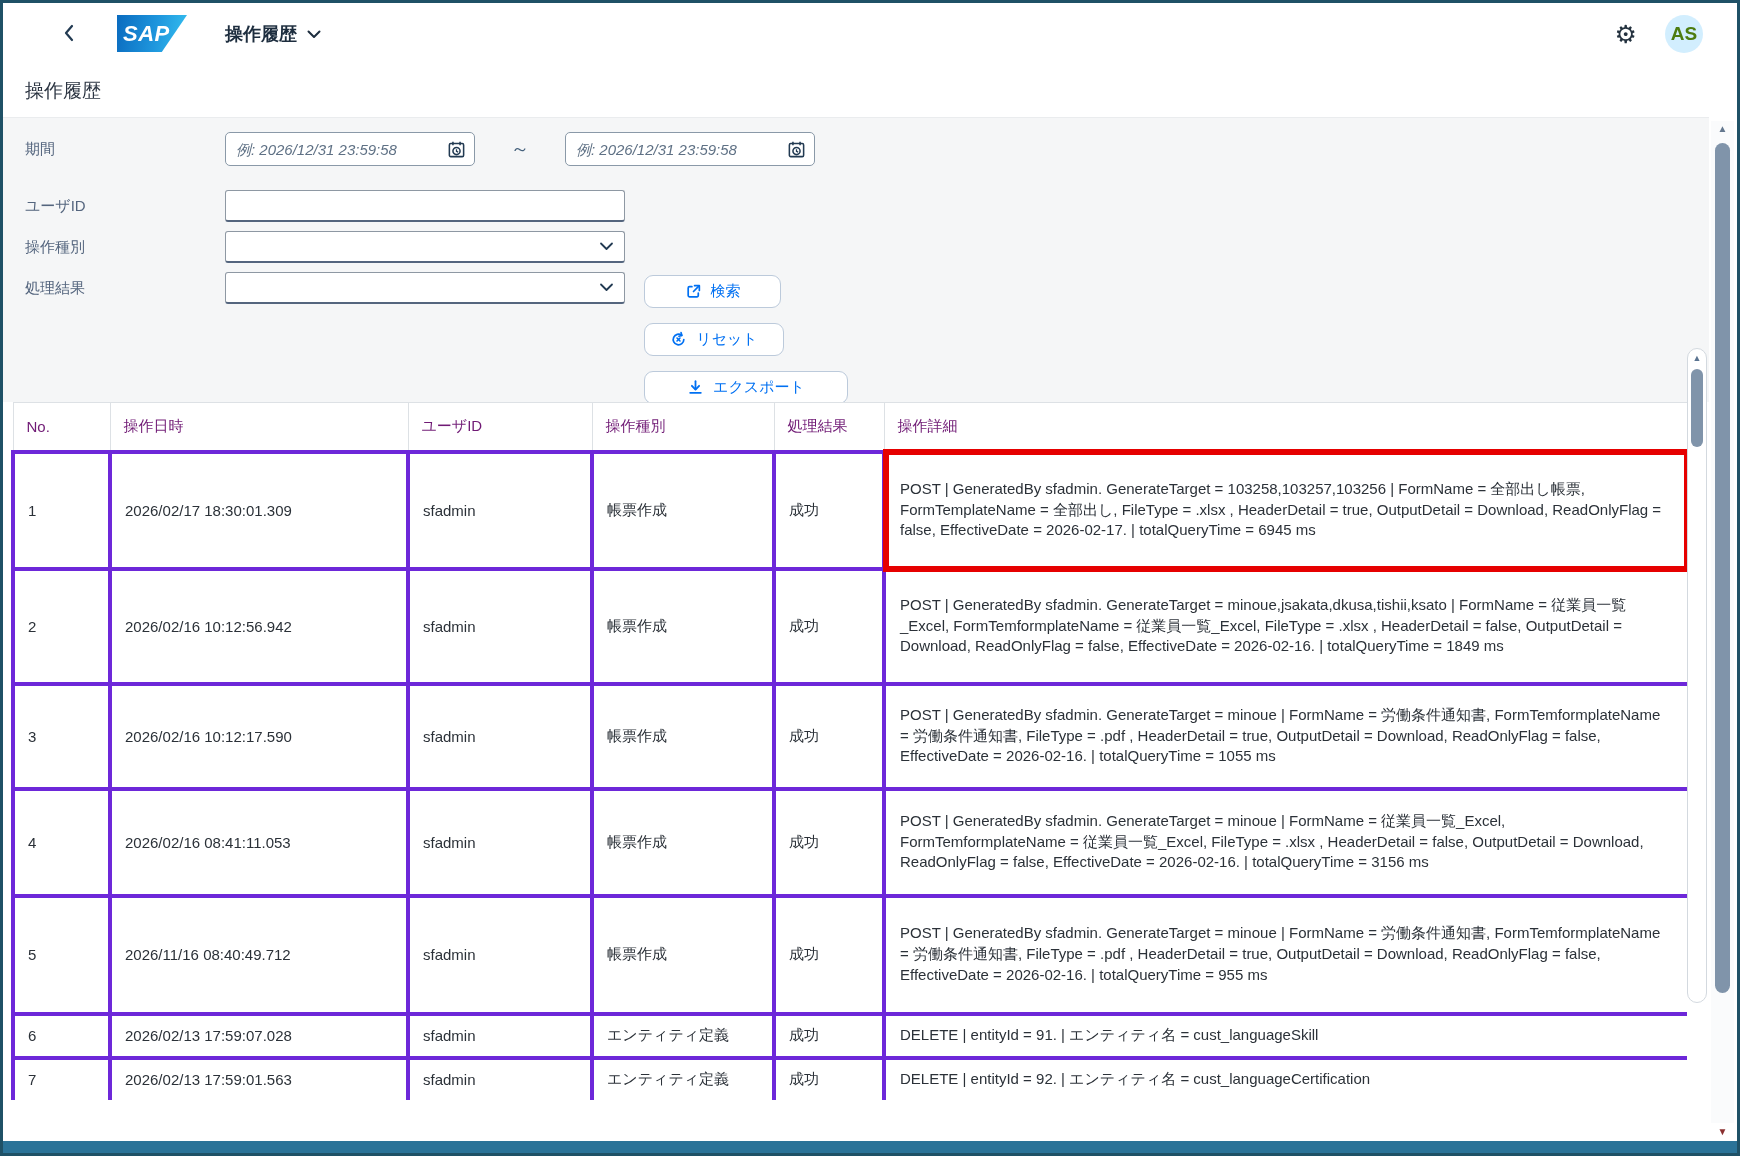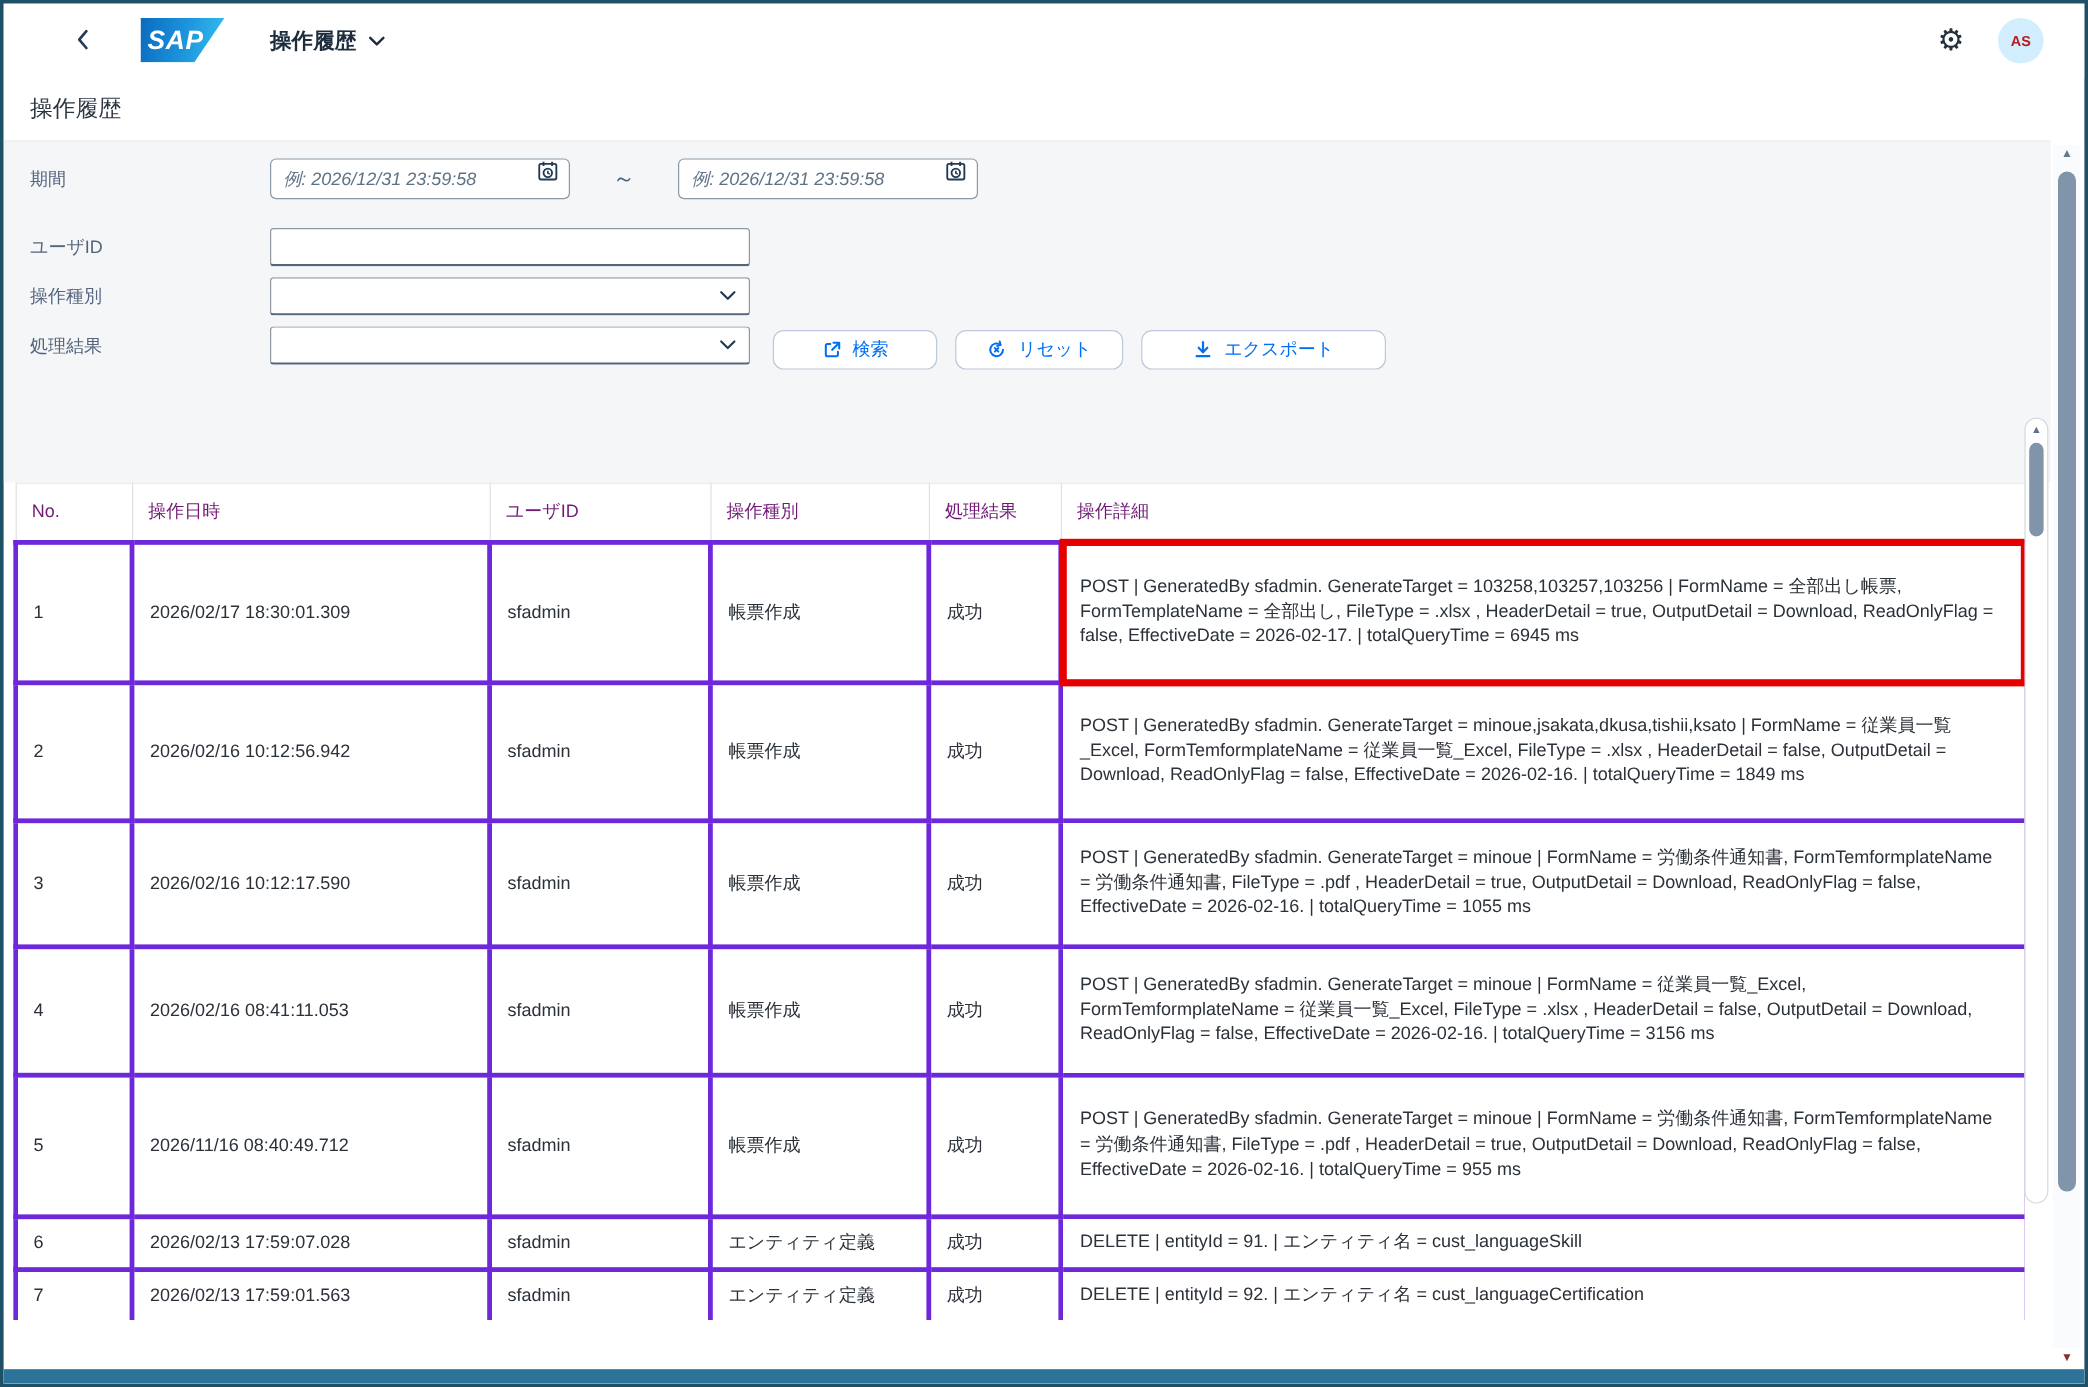--- a/index.html
+++ b/index.html
@@ -10,31 +10,31 @@
   .shell { position:absolute; left:0; top:0; right:0; height:62px; background:#fff; display:flex; align-items:center; }
   .back-btn { position:absolute; left:52px; top:16px; width:28px; height:28px; display:flex; align-items:center; justify-content:center; cursor:pointer; }
   .sap-logo { position:absolute; left:114px; top:12px; width:70px; height:37px;
     background:linear-gradient(100deg,#0a6bbf 0%,#1e96dd 55%,#36c0f0 100%);
     clip-path:polygon(0 0,100% 0,64% 100%,0 100%);
     color:#fff; font-weight:bold; font-style:italic; font-size:22px; line-height:37px; padding-left:6px; letter-spacing:0.5px; }
   .app-title-wrap { position:absolute; left:222px; top:0; height:62px; display:flex; align-items:center; gap:10px; cursor:pointer; }
   .app-title { font-size:18px; font-weight:700; color:#1d2d3e; }
   .shell-right { position:absolute; right:34px; top:0; height:62px; display:flex; align-items:center; gap:28px; }
   .gear { font-size:25px; color:#24323f; line-height:1; cursor:pointer; }
-  .avatar { width:38px; height:38px; border-radius:50%; background:#d2eefe; color:#b91c1c; font-weight:700; font-size:12px; display:flex; align-items:center; justify-content:center; cursor:pointer; }
+  .avatar { width:38px; height:38px; border-radius:50%; background:#d2eefe; color:#4d7c0f; font-weight:700; font-size:19px; display:flex; align-items:center; justify-content:center; cursor:pointer; }
 
   
   .page-head { position:absolute; left:0; top:62px; right:26px; height:52px; background:#fff; display:flex; align-items:center; }
   .page-title { margin-left:22px; font-size:19px; color:#2b3441; }
 
   
   .filter-panel { position:absolute; left:0; top:114px; width:1706px; height:285px; background:#f5f6f7; border-top:1px solid #eaecee; }
   .f-row { position:absolute; left:22px; display:flex; align-items:center; }
   .f-label { width:200px; font-size:15px; color:#54657e; }
-  .date-field { width:250px; height:34px; background:#fff; border:1px solid #8a99a8; border-radius:5px; display:flex; padding:0 8px 0 10px; }
+  .date-field { width:250px; height:34px; background:#fff; border:1px solid #8a99a8; border-radius:5px; display:flex; align-items:center; padding:0 8px 0 10px; }
   .date-field input { flex:1; border:none; outline:none; font-size:15px; font-family:inherit; color:#2b3441; background:transparent; min-width:0; }
   .date-field input::placeholder { font-style:italic; color:#5f7185; opacity:1; }
   .tilde { width:90px; text-align:center; font-size:19px; color:#45617c; }
   .text-input { width:400px; height:32px; background:#fff; border:1px solid #8e98a3; border-bottom:2px solid #54657e; border-radius:3px; font-size:15px; padding:0 8px; font-family:inherit; color:#2b3441; outline:none; }
   .select-field { width:400px; height:32px; background:#fff; border:1px solid #8e98a3; border-bottom:2px solid #54657e; border-radius:3px; display:flex; align-items:center; justify-content:flex-end; padding:0 10px; cursor:pointer; }
   .btn-row { position:absolute; left:641px; top:275px; display:flex; gap:15px; }
   .btn { height:33px; background:#fff; border:1px solid #bccadB; border-radius:9px; color:#0070f2; font-size:15px; display:flex; align-items:center; justify-content:center; gap:9px; cursor:pointer; font-family:inherit; }
   .btn-search { width:137px; }
   .btn-reset { width:140px; }
   .btn-export { width:204px; }
@@ -137,21 +137,21 @@
 
     <div class="f-row" style="top:154px;">
       <span class="f-label">処理結果</span>
       <div class="select-field">
         <svg width="15" height="9" viewBox="0 0 14 9">
           <polyline points="1.5,1.5 7,7 12.5,1.5" fill="none" stroke="#223a52" stroke-width="1.8" stroke-linecap="round" stroke-linejoin="round"></polyline>
         </svg>
       </div>
     </div>
 
-    <div class="btn-row" style="top:157px;">
+    <div class="btn-row" style="top:157px;flex-direction:column;">
       <button class="btn btn-search">
         <svg width="17" height="17" viewBox="0 0 16 16">
           <path d="M6.5 3.5H4.2A1.2 1.2 0 0 0 3 4.7v7.1A1.2 1.2 0 0 0 4.2 13h7.1a1.2 1.2 0 0 0 1.2-1.2V9.5" fill="none" stroke="#0070f2" stroke-width="1.6" stroke-linecap="round"></path>
           <polyline points="9,2.5 13.5,2.5 13.5,7" fill="none" stroke="#0070f2" stroke-width="1.6" stroke-linecap="round" stroke-linejoin="round"></polyline>
           <line x1="13.2" y1="2.8" x2="8" y2="8" stroke="#0070f2" stroke-width="1.6" stroke-linecap="round"></line>
         </svg>
         <span>検索</span>
       </button>
       <button class="btn btn-reset">
         <svg width="17" height="17" viewBox="0 0 16 16">

